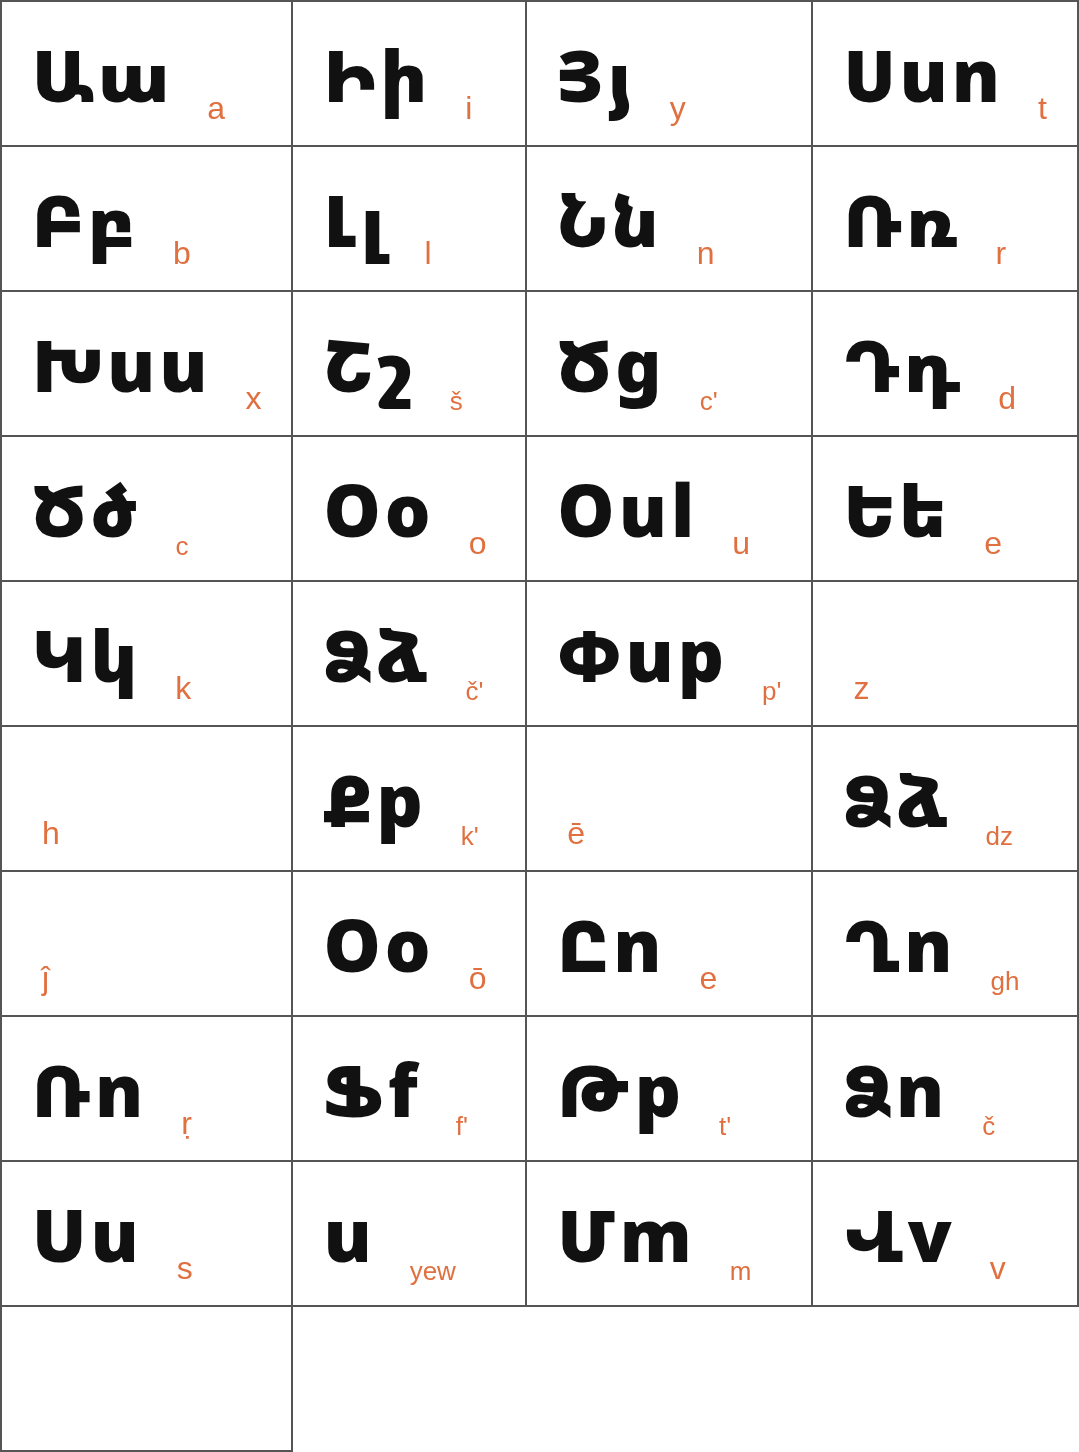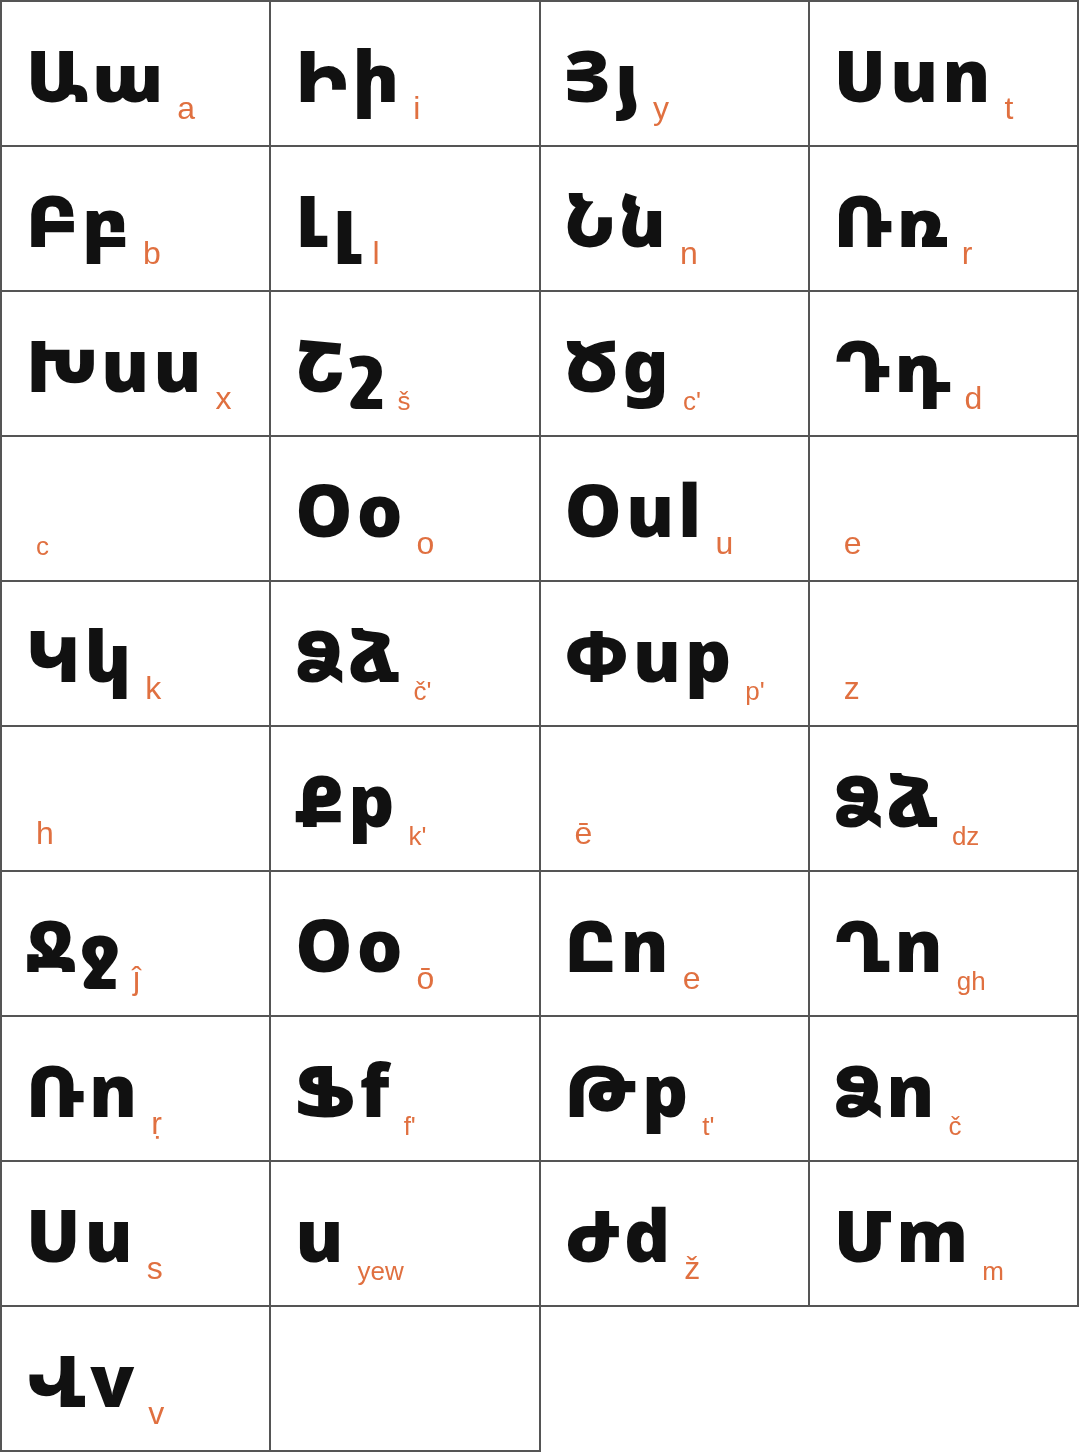--- a/index.html
+++ b/index.html
@@ -15,23 +15,24 @@
       border-left: 2px solid #555;
       border-top: 2px solid #555;
       width: 100%;
       min-height: 1452px;
     }
     .cell {
       border-right: 2px solid #555;
       border-bottom: 2px solid #555;
       display: flex;
       align-items: center;
-      padding: 10px 24px;
+      padding: 10px 30px;
       min-height: 132px;
       position: relative;
+      gap: 24px;
     }
     .cell.empty {
       background: #fff;
     }
     .armenian {
       font-size: 72px;
       font-weight: 900;
       color: #111;
       font-family: 'Arial Unicode MS', 'Noto Sans Armenian', serif;
       line-height: 1;
@@ -100,32 +101,34 @@
   <div class="cell">
     <span class="armenian">Ծg</span>
     <span class="latin small">c'</span>
   </div>
 
   <div class="cell">
     <span class="armenian">Դդ</span>
     <span class="latin">d</span>
   </div>
   <div class="cell">
+    <span class="armenian">Ծծ</span>
     <span class="latin small">c</span>
   </div>
   <div class="cell">
     <span class="armenian">Oo</span>
     <span class="latin">o</span>
   </div>
   <div class="cell">
     <span class="armenian">Oul</span>
     <span class="latin">u</span>
   </div>
 
   <div class="cell">
+    <span class="armenian">Եե</span>
     <span class="latin">e</span>
   </div>
   <div class="cell">
     <span class="armenian">Կկ</span>
     <span class="latin">k</span>
   </div>
   <div class="cell">
     <span class="armenian">Ձձ</span>
     <span class="latin small">č'</span>
   </div>
@@ -146,21 +149,20 @@
   </div>
 
   <div class="cell">
     <span class="latin">ē</span>
   </div>
   <div class="cell">
     <span class="armenian">Ձձ</span>
     <span class="latin small">dz</span>
   </div>
   <div class="cell">
-    <span class="armenian">Ջջ</span>
     <span class="latin">ĵ</span>
   </div>
   <div class="cell">
     <span class="armenian">Oo</span>
     <span class="latin">ō</span>
   </div>
 
   <div class="cell">
     <span class="armenian">Ըn</span>
     <span class="latin">e</span>
@@ -189,24 +191,20 @@
   <div class="cell">
     <span class="armenian">Uu</span>
     <span class="latin">s</span>
   </div>
   <div class="cell">
     <span class="armenian">u</span>
     <span class="latin small">yew</span>
   </div>
 
   <div class="cell">
-    <span class="armenian">Ժd</span>
-    <span class="latin">ž</span>
-  </div>
-  <div class="cell">
     <span class="armenian">Մm</span>
     <span class="latin small">m</span>
   </div>
   <div class="cell">
     <span class="armenian">Վv</span>
     <span class="latin">v</span>
   </div>
   <div class="cell empty">
   </div>
 

